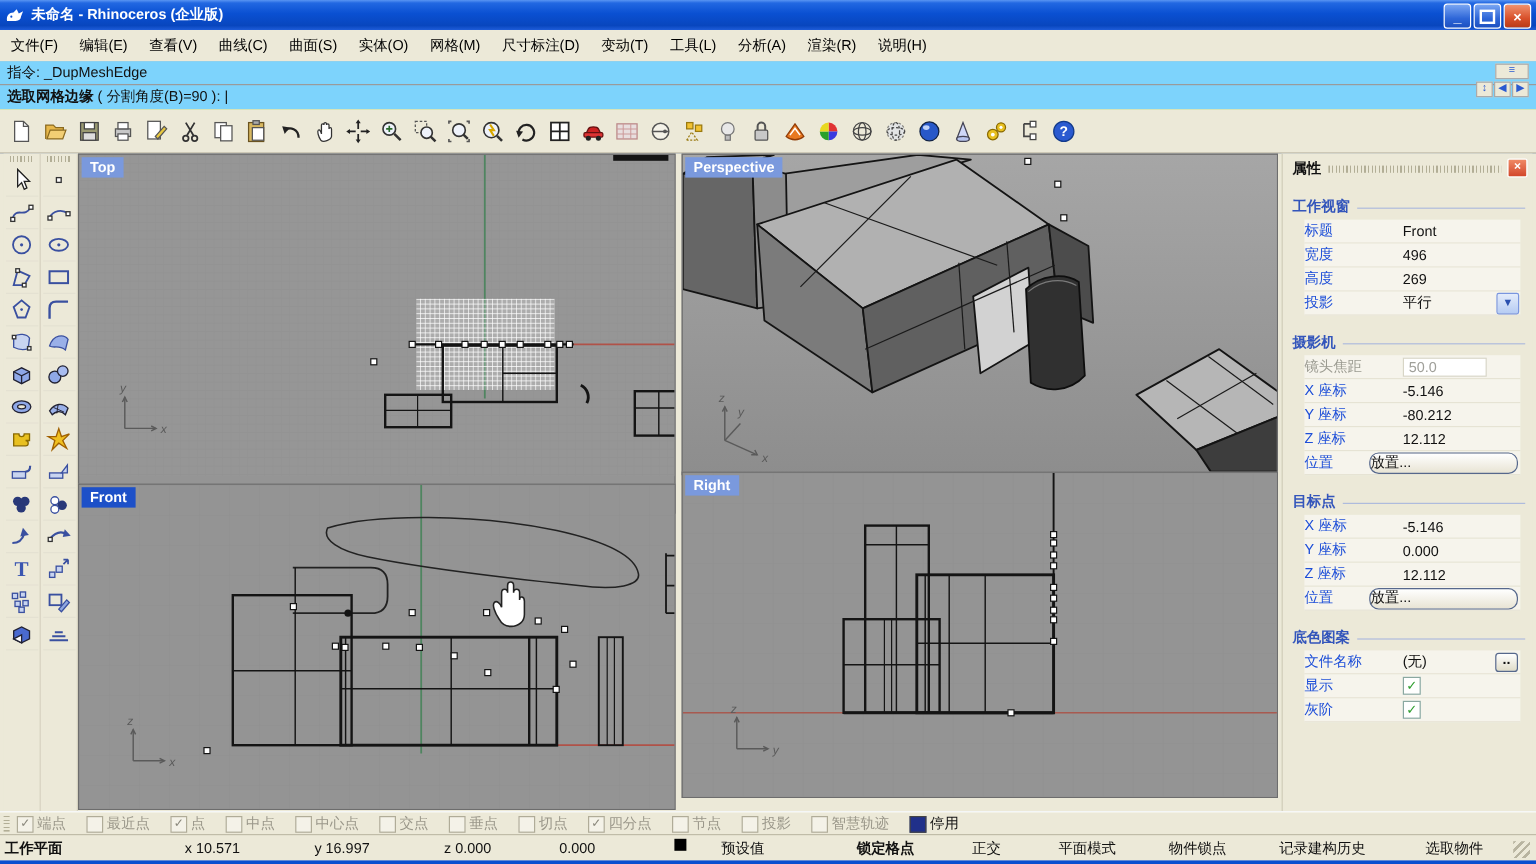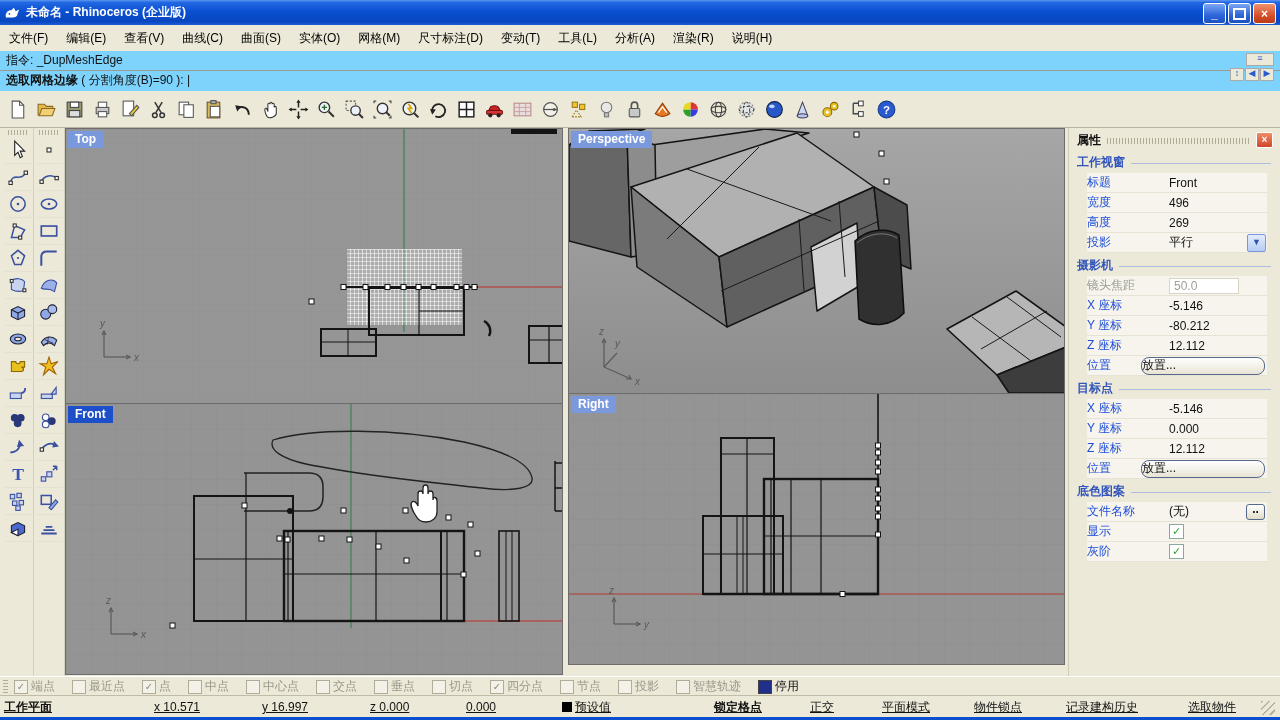--- a/index.html
+++ b/index.html
@@ -63,21 +63,21 @@
   .vp-label.active{background:#1D50C8;}
   .viewport svg{position:absolute;left:0;top:0;}
   
   .panel{left:1068px;top:128px;width:209px;height:548px;background:#ECE9D8;border-left:1px solid #d0ccb8;box-sizing:border-box;}
   .panel-header{height:20px;display:flex;align-items:center;padding:2px 4px 0 8px;}
   .panel-title{font-weight:bold;color:#111;margin-right:6px;}
   .panel-grip{flex:1;height:6px;margin-top:2px;
     background:repeating-linear-gradient(90deg,#b2ae96 0 1px,transparent 1px 3px);}
   .panel-close{width:15px;height:14px;margin-left:5px;border-radius:2px;color:#fff;font-size:10px;line-height:13px;
     text-align:center;font-weight:bold;background:linear-gradient(180deg,#F08A66,#D2462A);border:1px solid #fff;}
-  .sec-title{display:flex;align-items:center;margin:4px 6px 2px 8px;color:#3355BB;font-weight:bold;}
+  .sec-title{display:flex;align-items:center;margin:14px 6px 2px 8px;color:#3355BB;font-weight:bold;}
   .sec-title .rule{flex:1;border-bottom:1px solid #aebbdd;margin-left:6px;height:1px;}
   .prow{display:flex;align-items:center;height:19px;margin:0 10px 0 18px;background:#F6F4EC;
     border-bottom:1px solid #e6e3d4;position:relative;}
   .prow .plabel{width:82px;color:#1d4ed8;}
   .prow.disabled .plabel{color:#9a9a90;}
   .prow .pval{color:#111;}
   .prow.disabled .pval{color:#a0a09a;background:#fff;border:1px solid #d8d5c6;padding:0 4px;min-width:60px;}
   .dd-btn{position:absolute;right:1px;top:1px;width:17px;height:16px;background:linear-gradient(180deg,#E4ECFB,#B6CCF3);
     border:1px solid #7A96DF;border-radius:2px;color:#2a50b0;font-size:9px;text-align:center;line-height:15px;}
   .place-btn{position:absolute;right:2px;top:1px;width:122px;height:16px;border:1px solid #56688C;border-radius:8px;
@@ -92,21 +92,21 @@
   .os-grip{width:5px;height:13px;margin:0 6px 0 3px;
     background:repeating-linear-gradient(0deg,#b2ae96 0 1px,transparent 1px 3px);}
   .os-item{display:flex;align-items:center;margin-right:17px;color:#9a978a;}
   .os-item .box{width:12px;height:12px;border:1px solid #b0ac98;background:#F4F2E8;margin-right:3px;
     font-size:10px;line-height:11px;text-align:center;color:#8a887c;}
   .os-item.dark{color:#111;}
   .os-item.dark .box{background:#20308A;border-color:#444;}
   
   .statusbar{left:0;top:695px;width:1280px;height:22px;background:#ECE9D8;border-top:1px solid #c0bca8;
     display:flex;align-items:center;color:#111;}
-  .sb-cell{padding:0 4px;display:flex;align-items:center;justify-content:flex-start;box-sizing:border-box;text-decoration:underline;}
+  .sb-cell{padding:0 4px;display:flex;justify-content:flex-start;box-sizing:border-box;}
   .sb-cell.bold{font-weight:bold;}
   .sb-swatch{width:10px;height:10px;background:#000;margin-right:3px;display:inline-block;}
   .sb-gripdots{position:absolute;right:5px;bottom:3px;width:14px;height:14px;
     background:repeating-linear-gradient(135deg,#b8b4a0 0 2px,transparent 2px 5px);}
   .bottom-border{left:0;top:717px;width:1280px;height:3px;background:#0A4FD0;}
 </style>
 </head>
 <body>
 
 <div id="stage">
@@ -942,21 +942,21 @@
       </div>
       <div class="sb-cell" style="width: 108px;">
         <span>y 16.997</span>
       </div>
       <div class="sb-cell" style="width: 96px;">
         <span>z 0.000</span>
       </div>
       <div class="sb-cell" style="width: 96px;">
         <span>0.000</span>
       </div>
-      <div class="sb-cell" style="width: 152px;">
+      <div class="sb-cell" style="width: 152px; gap: 26px;">
         <span class="sb-swatch"></span>
         <span>预设值</span>
       </div>
       <div class="sb-cell bold" style="width: 96px;">
         <span>锁定格点</span>
       </div>
       <div class="sb-cell" style="width: 72px;">
         <span>正交</span>
       </div>
       <div class="sb-cell" style="width: 92px;">

